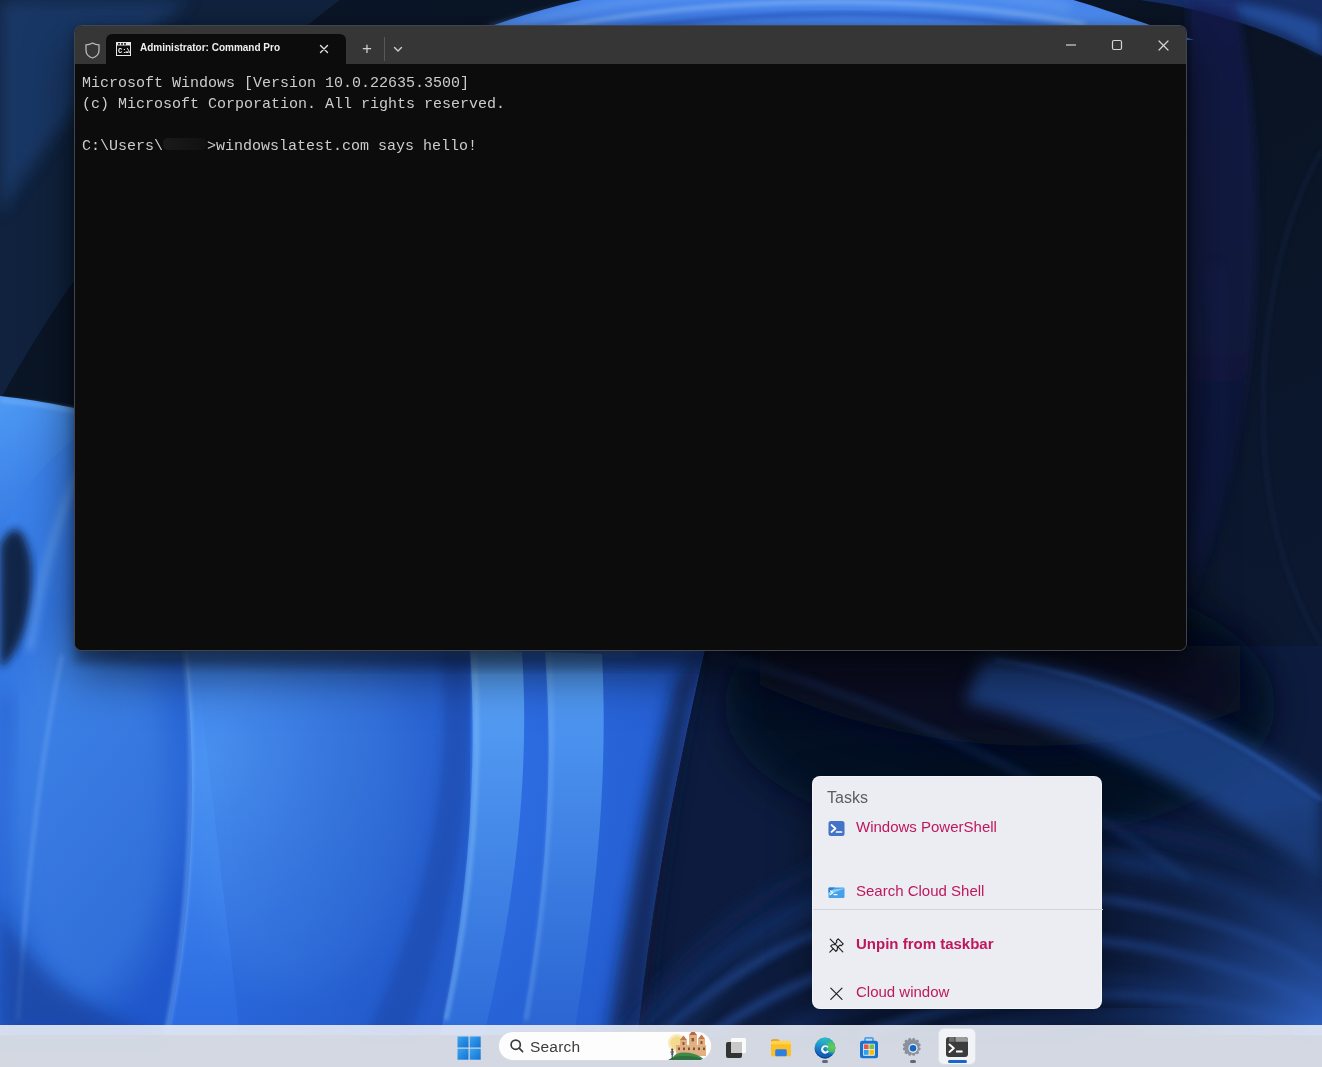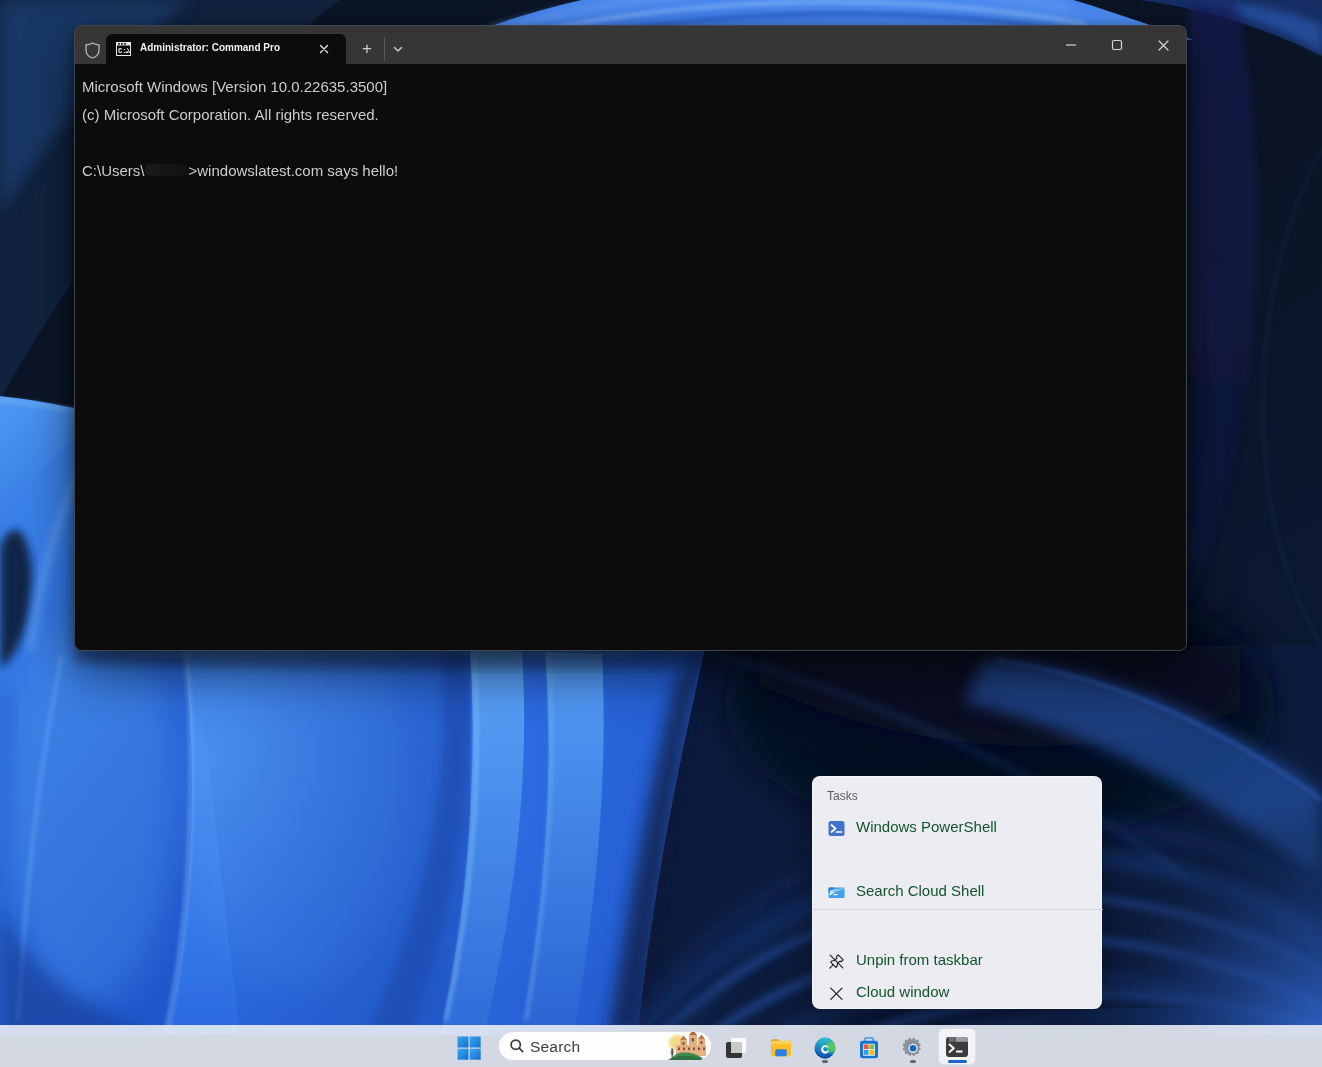--- a/index.html
+++ b/index.html
@@ -20,32 +20,32 @@
   #tabtitle{position:absolute;left:34px;top:8px;font-size:10px;font-weight:700;color:#efefef;
     letter-spacing:0px;white-space:nowrap;}
   #tabclose{position:absolute;left:211px;top:8px;width:14px;height:14px;}
   .tbbtn{position:absolute;top:8px;height:30px;display:flex;align-items:center;justify-content:center;color:#cfcfcf;}
   #plusbtn{left:277px;width:30px;font-size:17px;font-weight:400;}
   #tbdiv{position:absolute;left:309px;top:11px;width:1px;height:24px;background:#585858;}
   #chevbtn{left:310px;width:26px;}
   #capbtns{position:absolute;right:0;top:0;height:38px;display:flex;}
   .cap{width:46px;height:38px;display:flex;align-items:center;justify-content:center;}
   #termbody{position:absolute;left:0;top:38px;right:0;bottom:0;background:#0c0c0c;border-radius:0 0 7px 7px;}
-  #termtext{position:absolute;left:7px;top:9px;margin:0;font-family:Liberation Sans, sans-serif;
-    font-size:15px;line-height:28px;color:#cccccc;}
+  #termtext{position:absolute;left:7px;top:9px;margin:0;font-family:Liberation Mono, monospace;
+    font-size:15px;line-height:21px;color:#cccccc;}
   .blurname{display:inline-block;width:44px;height:12px;border-radius:5px;background:linear-gradient(90deg,rgba(150,150,150,0.10),rgba(150,150,150,0.03));}
 
   
   #jump{position:absolute;left:812px;top:776px;width:290px;height:233px;border-radius:8px;
     background:#ebedf2;border:1px solid rgba(255,255,255,0.5);box-sizing:border-box;
     box-shadow:0 16px 44px rgba(0,0,0,0.42);}
-  #jlhead{position:absolute;left:14px;top:12px;font-size:12px;color:#5d5d60;}
+  #jlhead{position:absolute;left:14px;top:12px;font-size:16px;color:#5d5d60;}
   .jlrow{position:absolute;left:3px;width:284px;height:32px;border-radius:4px;}
   .jlrow .ic{position:absolute;left:12px;top:8px;width:17px;height:17px;}
-  .jlrow .tx{position:absolute;left:40px;top:6px;font-size:15px;color:#14532d;white-space:nowrap;}
+  .jlrow .tx{position:absolute;left:40px;top:6px;font-size:15px;color:#be185d;white-space:nowrap;}
   .jlsel{background:#e2e3e8;border:1px solid rgba(0,0,0,0.05);box-sizing:border-box;}
   #jlsep{position:absolute;left:0px;top:132px;width:290px;height:1px;background:#d3d5da;}
 
   
   #taskbar{position:absolute;left:0;top:1025px;width:1322px;height:42px;
     background:rgba(231,235,244,0.91);}
   .tbicon{position:absolute;top:1036px;width:24px;height:24px;}
   #searchpill{position:absolute;left:498px;top:1031px;width:214px;height:30px;border-radius:15px;
     background:#fdfdfe;border:1px solid rgba(120,125,140,0.25);box-sizing:border-box;overflow:hidden;}
   #searchtxt{position:absolute;left:31px;top:6px;font-size:15.5px;letter-spacing:0.2px;color:#3c3c3c;}
@@ -254,21 +254,21 @@
       <svg class="ic" viewBox="0 0 17 17">
           <rect x="0.5" y="3.5" width="16" height="10.5" rx="1.2" fill="#45a0ea"></rect>
           <path d="M0.5 6 L16.5 4.2 L16.5 4.7 C11 6.5, 5 8.5, 0.5 12 Z" fill="#8ccdf5"></path>
           <path d="M0.5 4.7 C0.5 4, 1 3.5, 1.7 3.5 L7 3.5 L0.5 9 Z" fill="#2d7fd0"></path>
           <path d="M2.6 6.8 L4.8 8.6 L2.6 10.4" fill="none" stroke="#ffffff" stroke-width="1.2" stroke-linecap="round" stroke-linejoin="round"></path>
           <path d="M6 10.6 L9 10.6" stroke="#ffffff" stroke-width="1.3" stroke-linecap="round"></path>
         </svg>
       <div class="tx">Search Cloud Shell</div>
     </div>
     <div id="jlsep"></div>
-    <div class="jlrow" style="top:168px;">
+    <div class="jlrow" style="top:152px;font-weight:bold;">
       <svg class="ic" viewBox="0 0 17 17">
           <g stroke="#1f1f1f" stroke-width="1.15" fill="none" stroke-linejoin="round">
             <path d="M10.2 1.8 L15.2 6.8 L13.4 8.6 L11.9 8.1 L9.4 10.6 L9.2 13 L7.9 14.3 L2.7 9.1 L4 7.8 L6.4 7.6 L8.9 5.1 L8.4 3.6 Z"></path>
             <path d="M5.3 11.7 L1.8 15.2" stroke-linecap="round"></path>
             <path d="M2.2 2.2 L14.8 14.8" stroke-linecap="round"></path>
           </g>
         </svg>
       <div class="tx">Unpin from taskbar</div>
     </div>
     <div class="jlrow" style="top:200px;">

